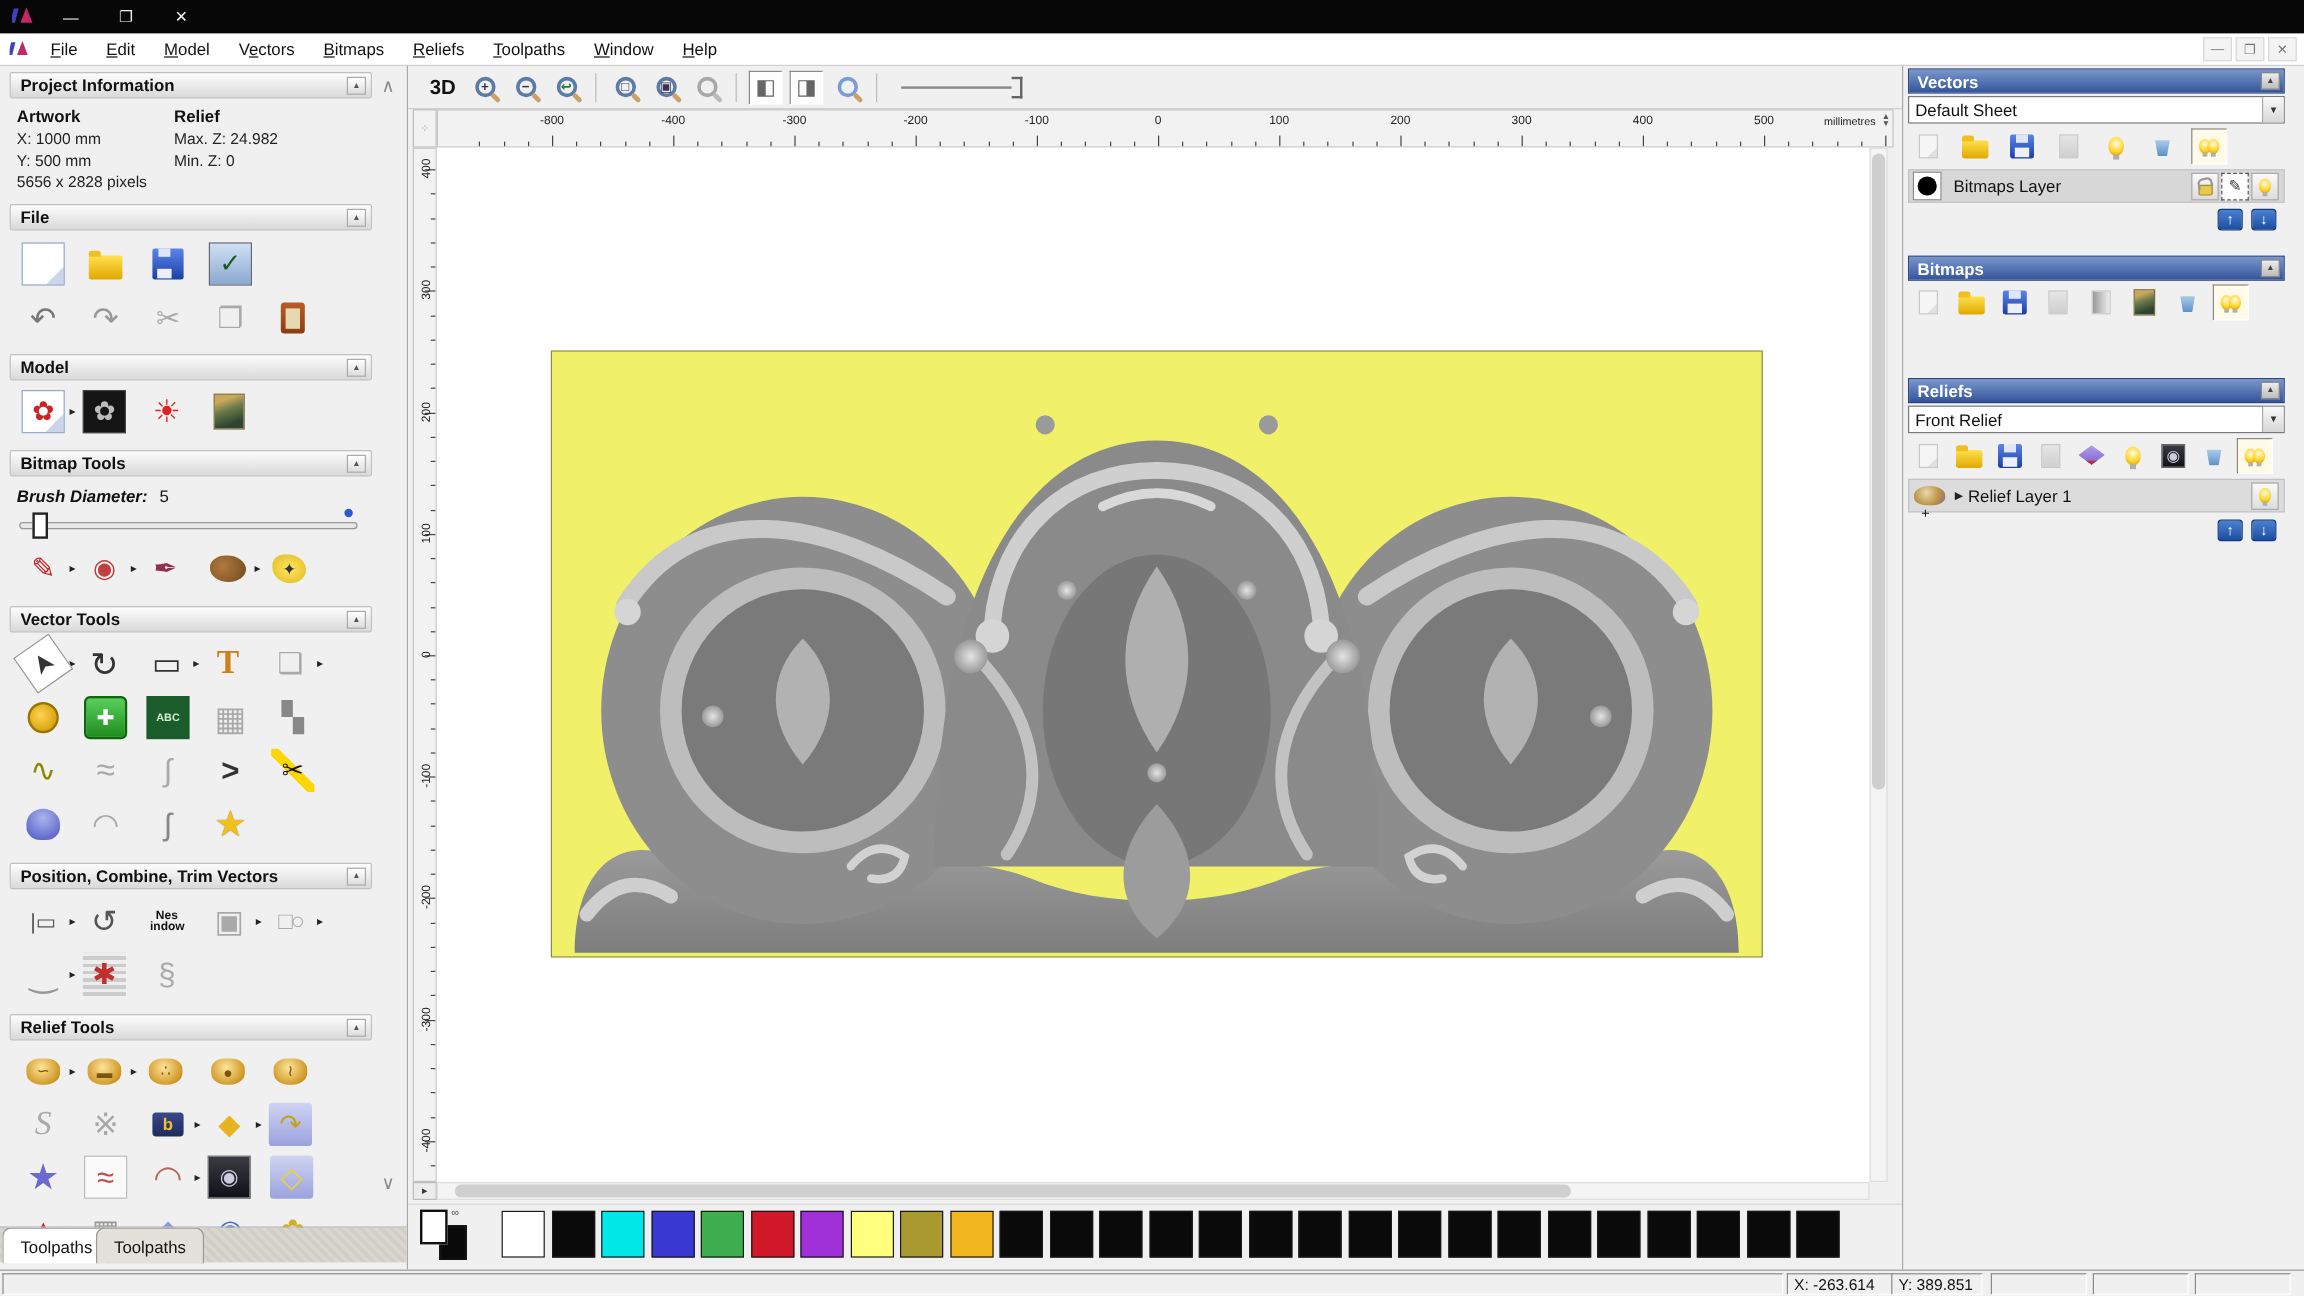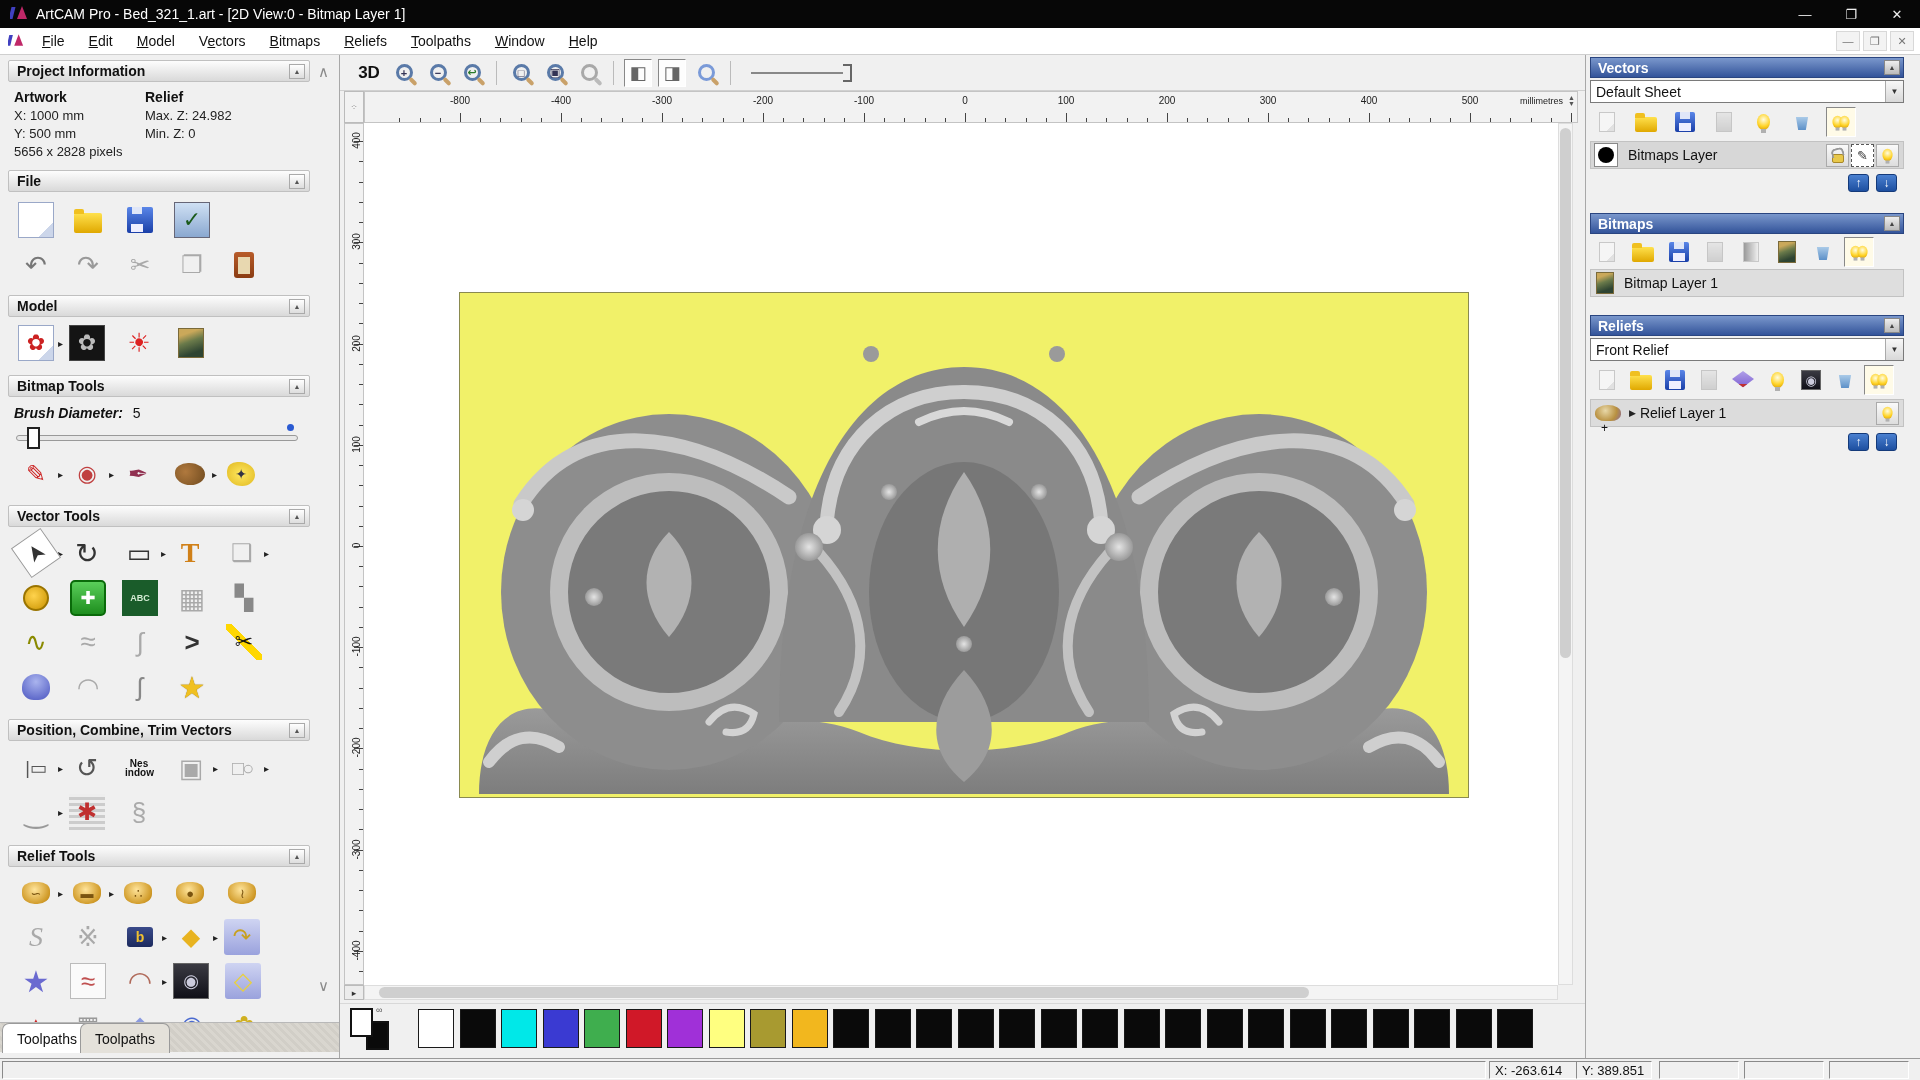--- a/index.html
+++ b/index.html
@@ -174,21 +174,20 @@
 
 <div id="app">
 
   <div id="titlebar">
     <span class="logo">
       <svg width="18" height="15" viewBox="0 0 18 15">
           <rect x="2" y="2" width="4" height="12" fill="#4040c0" transform="skewX(-14)"></rect>
           <path d="M7 14 L12 1 L17 14 Z" fill="#c02868"></path>
         </svg>
     </span>
-    <span class="title">ArtCAM Pro - Bed_321_1.art - [2D View:0 - Bitmap Layer 1]</span>
     <span class="winbtn">—</span>
     <span class="winbtn">❐</span>
     <span class="winbtn">✕</span>
   </div>
 
   <div id="menubar">
     <span class="applogo">
       <svg width="16" height="14" viewBox="0 0 18 15">
           <rect x="2" y="2" width="4" height="12" fill="#4040c0" transform="skewX(-14)"></rect>
           <path d="M7 14 L12 1 L17 14 Z" fill="#c02868"></path>
@@ -740,24 +739,20 @@
             <span class="monaic"></span>
           </span>
         <span class="rt">
             <span class="trashic"></span>
           </span>
         <span class="rt pressed">
             <span class="bulbic bulbsm"></span>
             <span class="bulbic bulbsm" style="margin-left:-6px"></span>
           </span>
       </div>
-      <div class="layer-row" style="top:214px;background:#dedede">
-        <span class="monaic" style="margin-left:5px"></span>
-        <span style="margin-left:10px;flex:1">Bitmap Layer 1</span>
-      </div>
 
       <div class="bl-hdr" style="top:260px">
         <span>Reliefs</span>
         <span class="hdr-btn">▲</span>
       </div>
       <div class="rp-dd" style="top:283px">
         <span class="ddtext">Front Relief</span>
         <span class="ddbtn">▼</span>
       </div>
       <div class="rp-icons" style="top:310px;gap:4px">

